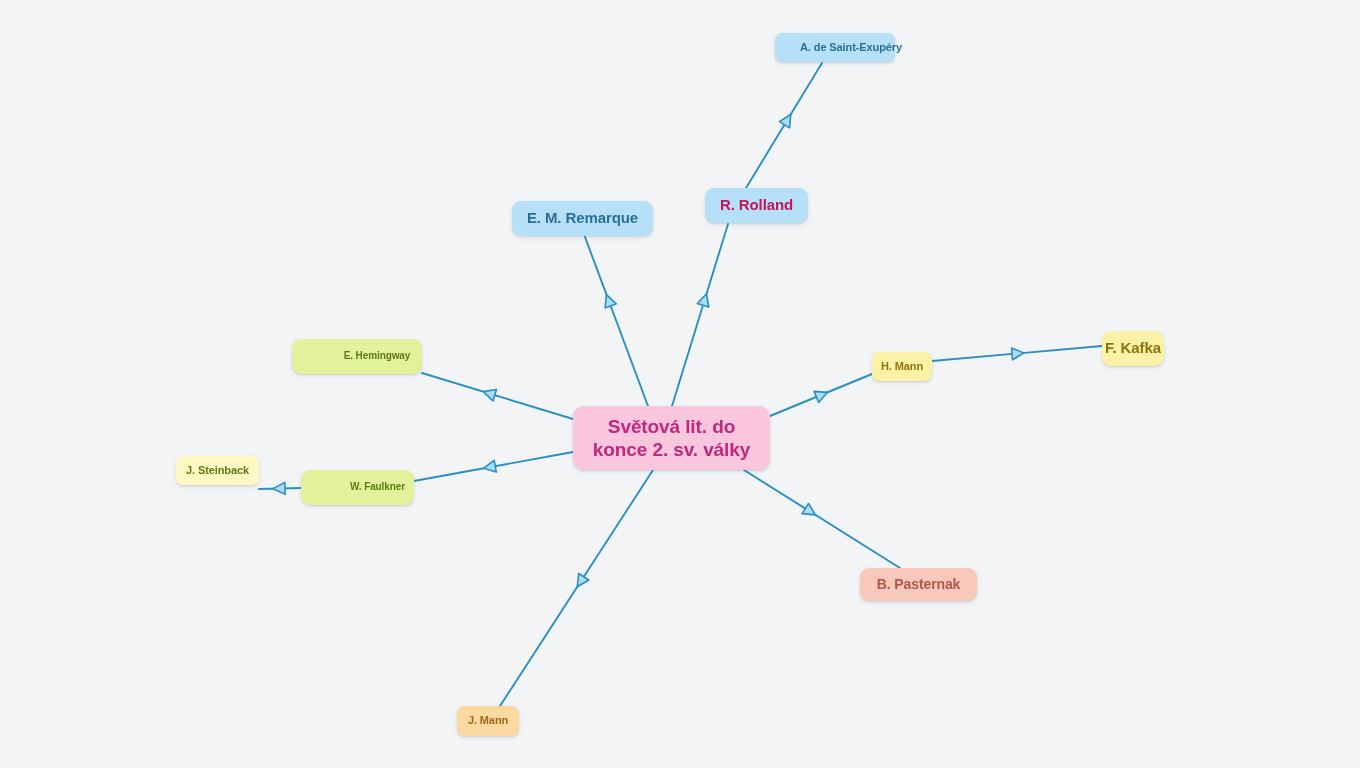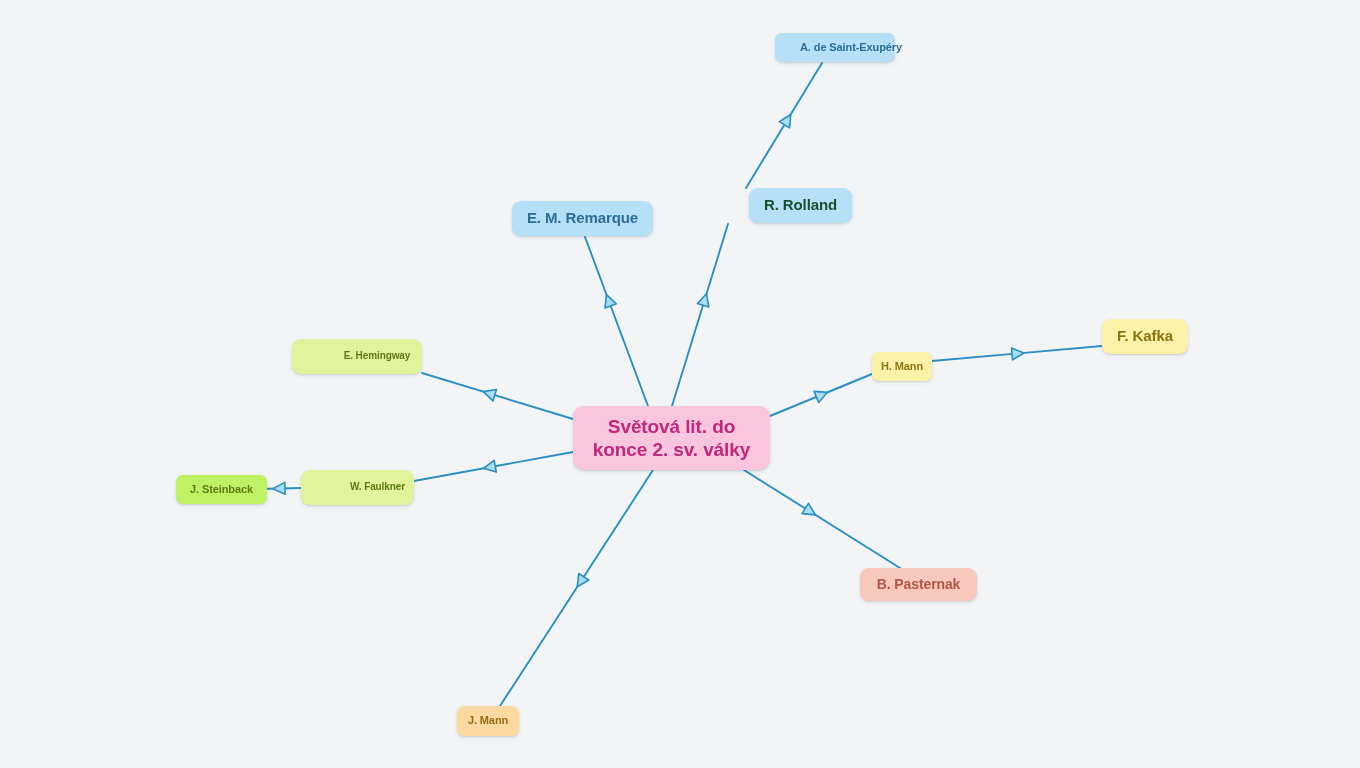--- a/index.html
+++ b/index.html
@@ -148,24 +148,24 @@
       <g>
         <line x1="653" y1="470" x2="500" y2="706" stroke="#2a8fc4" stroke-width="1.9" stroke-linecap="round"></line>
         <path d="M 7 0 L -5 -6 L -5 6 Z" fill="#a9dcf5" stroke="#2a8fc4" stroke-width="1.6" stroke-linejoin="round" transform="translate(581.09,580.92) rotate(122.95554649172497)"></path>
       </g>
     </svg>
 
   <div id="node-layer">
       <div class="node node-root" style="left: 573px; top: 406px; width: 197px; height: 64px; background: rgb(249, 198, 221); color: rgb(194, 39, 126);">Světová lit. do
 konce 2. sv. války</div>
       <div class="node node-blue-sm" style="left: 775px; top: 33px; width: 120px; height: 29px; background: rgb(182, 224, 247); color: rgb(42, 111, 150); padding-left: 32px;">A. de Saint-Exupéry</div>
-      <div class="node node-blue-lg" style="left: 705px; top: 188px; width: 103px; height: 35px; background: rgb(182, 224, 247); color: #14532d; margin-left: 44px;">R. Rolland</div>
+      <div class="node node-blue-lg" style="left: 705px; top: 188px; width: 103px; height: 35px; background: rgb(182, 224, 247); color: #be185d;">R. Rolland</div>
       <div class="node node-blue-lg" style="left: 512px; top: 201px; width: 141px; height: 35px; background: rgb(182, 224, 247); color: rgb(42, 111, 150);">E. M. Remarque</div>
       <div class="node node-green-lg" style="left: 292px; top: 339px; width: 130px; height: 35px; background: rgb(226, 242, 154); color: rgb(94, 122, 20);">E. Hemingway</div>
       <div class="node node-green-lg" style="left: 301px; top: 470px; width: 113px; height: 35px; background: rgb(226, 242, 154); color: rgb(94, 122, 20);">W. Faulkner</div>
-      <div class="node node-green-sm" style="left: 176px; top: 475px; width: 91px; height: 29px; background: #bef264; color: rgb(94, 122, 20);">J. Steinback</div>
+      <div class="node node-green-sm" style="left: 176px; top: 456px; width: 83px; height: 29px; background: #fef9c3; color: rgb(94, 122, 20);">J. Steinback</div>
       <div class="node node-yellow-sm" style="left: 872px; top: 352px; width: 60px; height: 29px; background: rgb(251, 242, 168); color: rgb(138, 118, 16); text-align: center;">H. Mann</div>
-      <div class="node node-yellow-lg" style="left: 1102px; top: 319px; width: 86px; height: 35px; background: rgb(251, 242, 168); color: rgb(138, 118, 16);">F. Kafka</div>
+      <div class="node node-yellow-lg" style="left: 1102px; top: 331px; width: 62px; height: 35px; background: rgb(251, 242, 168); color: rgb(138, 118, 16);">F. Kafka</div>
       <div class="node node-salmon-lg" style="left: 860px; top: 568px; width: 117px; height: 33px; background: rgb(248, 200, 188); color: rgb(178, 86, 74);">B. Pasternak</div>
       <div class="node node-orange-sm" style="left: 457px; top: 706px; width: 62px; height: 30px; background: rgb(251, 217, 160); color: rgb(154, 106, 22);">J. Mann</div>
     </div>
 
 </div>
 
 </body></html>

